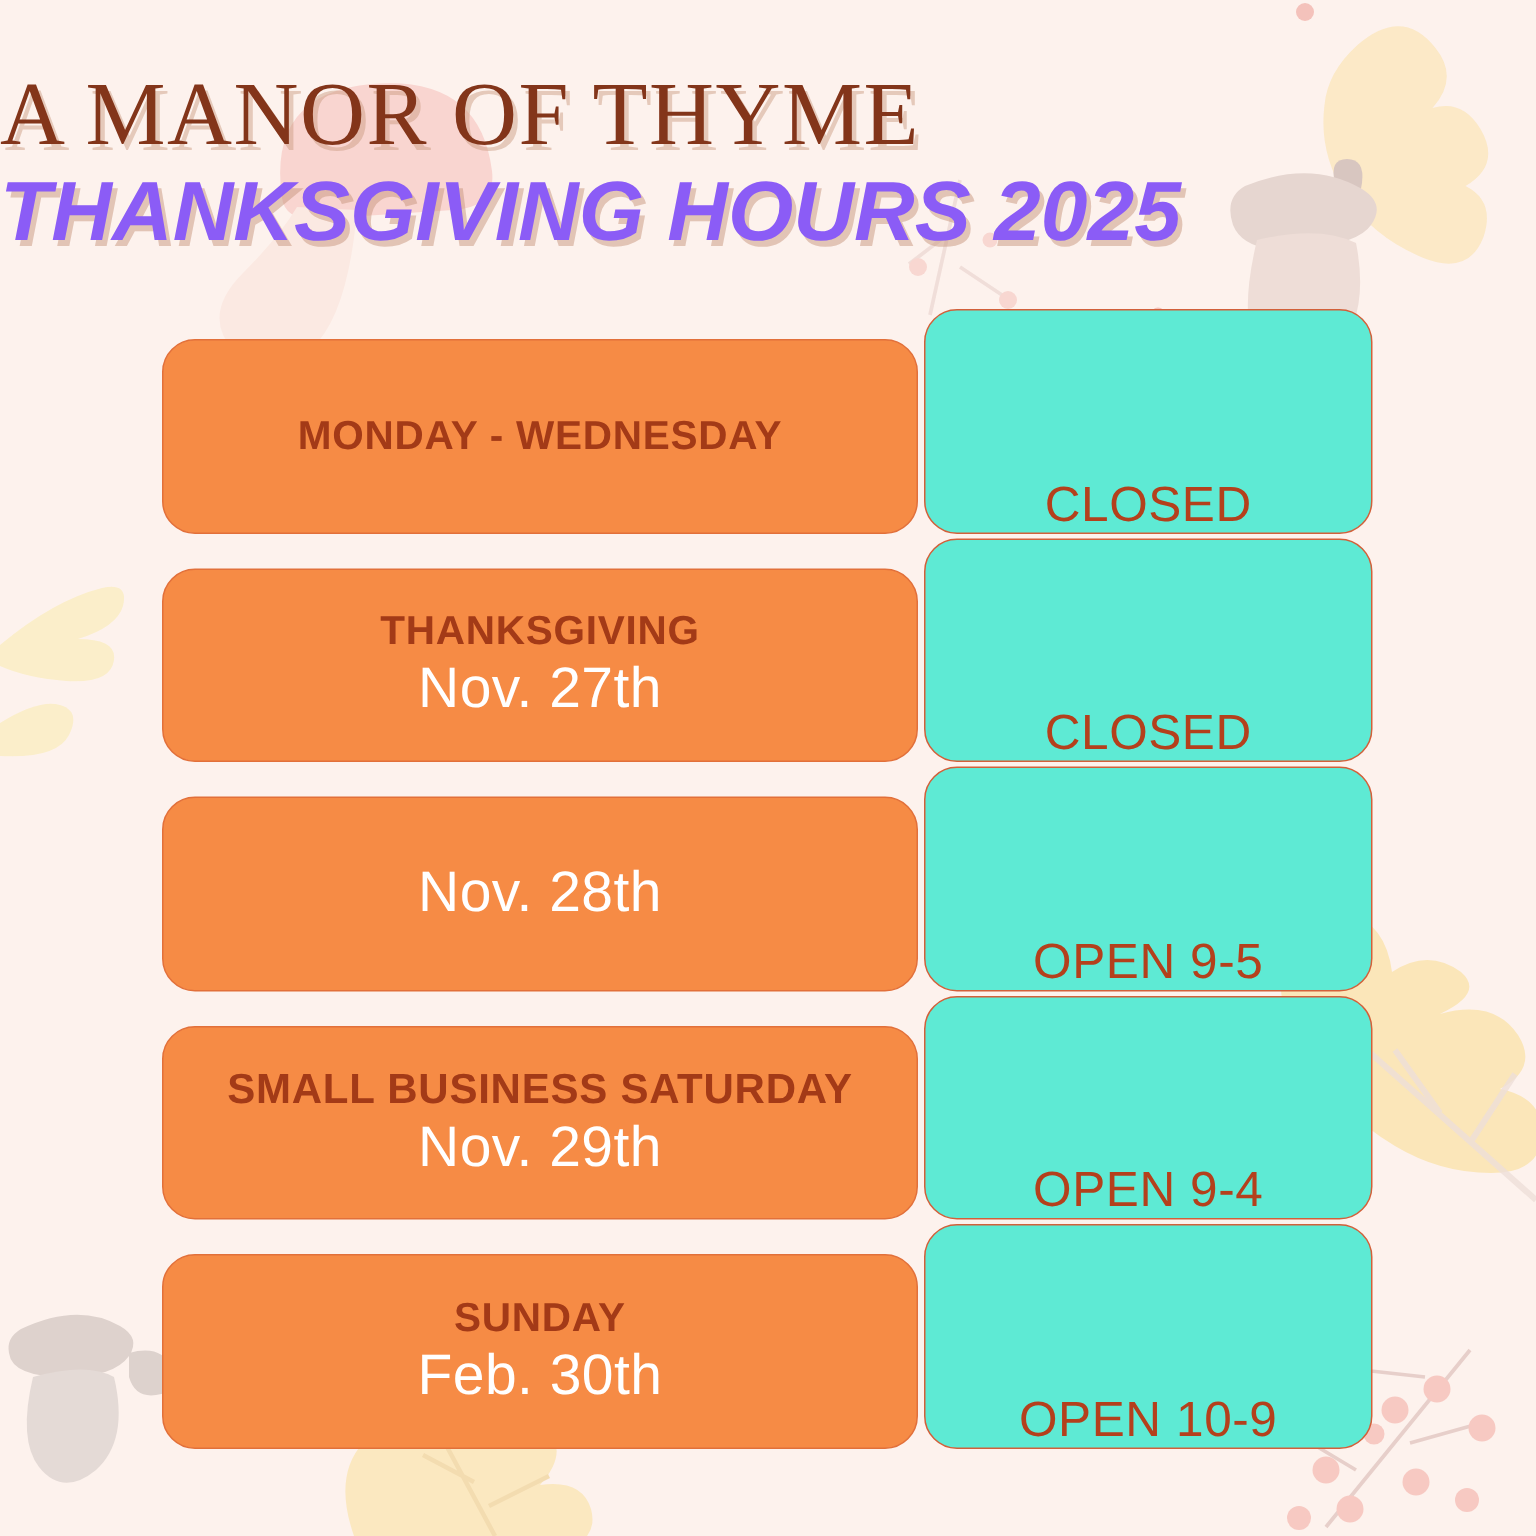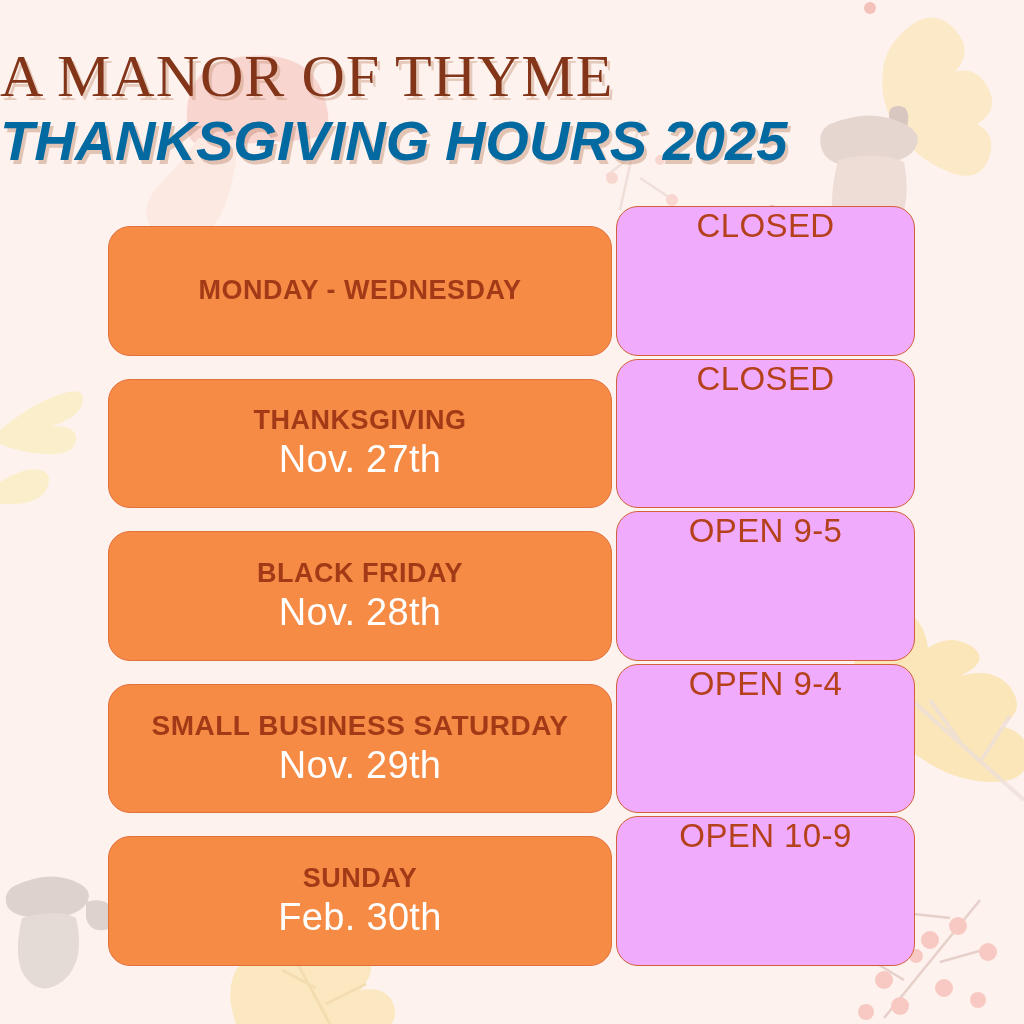--- a/index.html
+++ b/index.html
@@ -31,21 +31,21 @@
     text-shadow:3px 4px 0 rgba(200,150,125,.45);
     white-space:nowrap;
   }
   .title-line2 {
     font-family:"Liberation Sans", sans-serif;
     font-style:italic;
     font-weight:bold;
     font-size:56px;
     line-height:1.08;
     letter-spacing:0px;
-    color:#0369a1;
+    color:#8b5cf6;
     text-shadow:3px 4px 0 rgba(200,150,125,.5);
     white-space:nowrap;
     margin-top:4px;
   }
 
   .grid {
     position:absolute;
     left:108px;
     top:206px;
     width:807px;
@@ -68,25 +68,25 @@
     border-radius:22px;
     display:flex;
     flex-direction:column;
     align-items:center;
     justify-content:center;
     gap:2px;
     margin-top:20px;
   }
   .card-right {
     flex:1;
-    background:#f0abfc;
+    background:#5eead4;
     border:1.5px solid #d2603a;
     border-radius:22px;
     display:flex;
-    align-items:flex-start;
+    align-items:flex-end;
     justify-content:center;
   }
 
   .day-label {
     font-size:27px;
     font-weight:bold;
     letter-spacing:.5px;
     color:#a33a17;
     text-align:center;
     white-space:nowrap;
@@ -209,21 +209,20 @@
         <div class="day-label">THANKSGIVING</div>
         <div class="date-text">Nov. 27th</div>
       </div>
       <div class="card-right">
         <div class="hours-text">CLOSED</div>
       </div>
     </div>
 
     <div class="row">
       <div class="card-left">
-        <div class="day-label">BLACK FRIDAY</div>
         <div class="date-text">Nov. 28th</div>
       </div>
       <div class="card-right">
         <div class="hours-text">OPEN 9-5</div>
       </div>
     </div>
 
     <div class="row">
       <div class="card-left">
         <div class="day-label small">SMALL BUSINESS SATURDAY</div>

